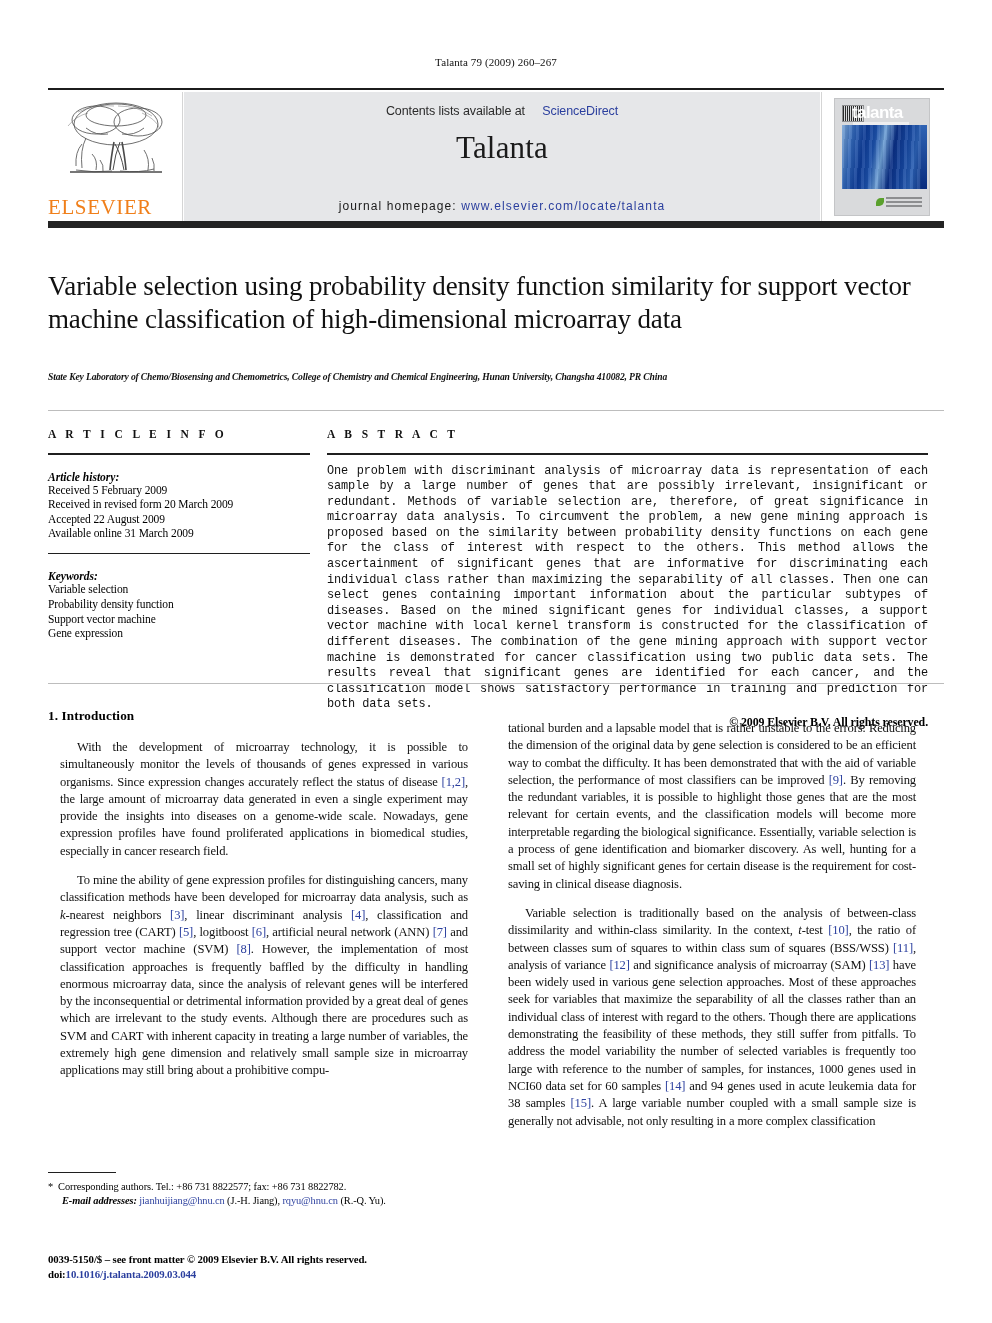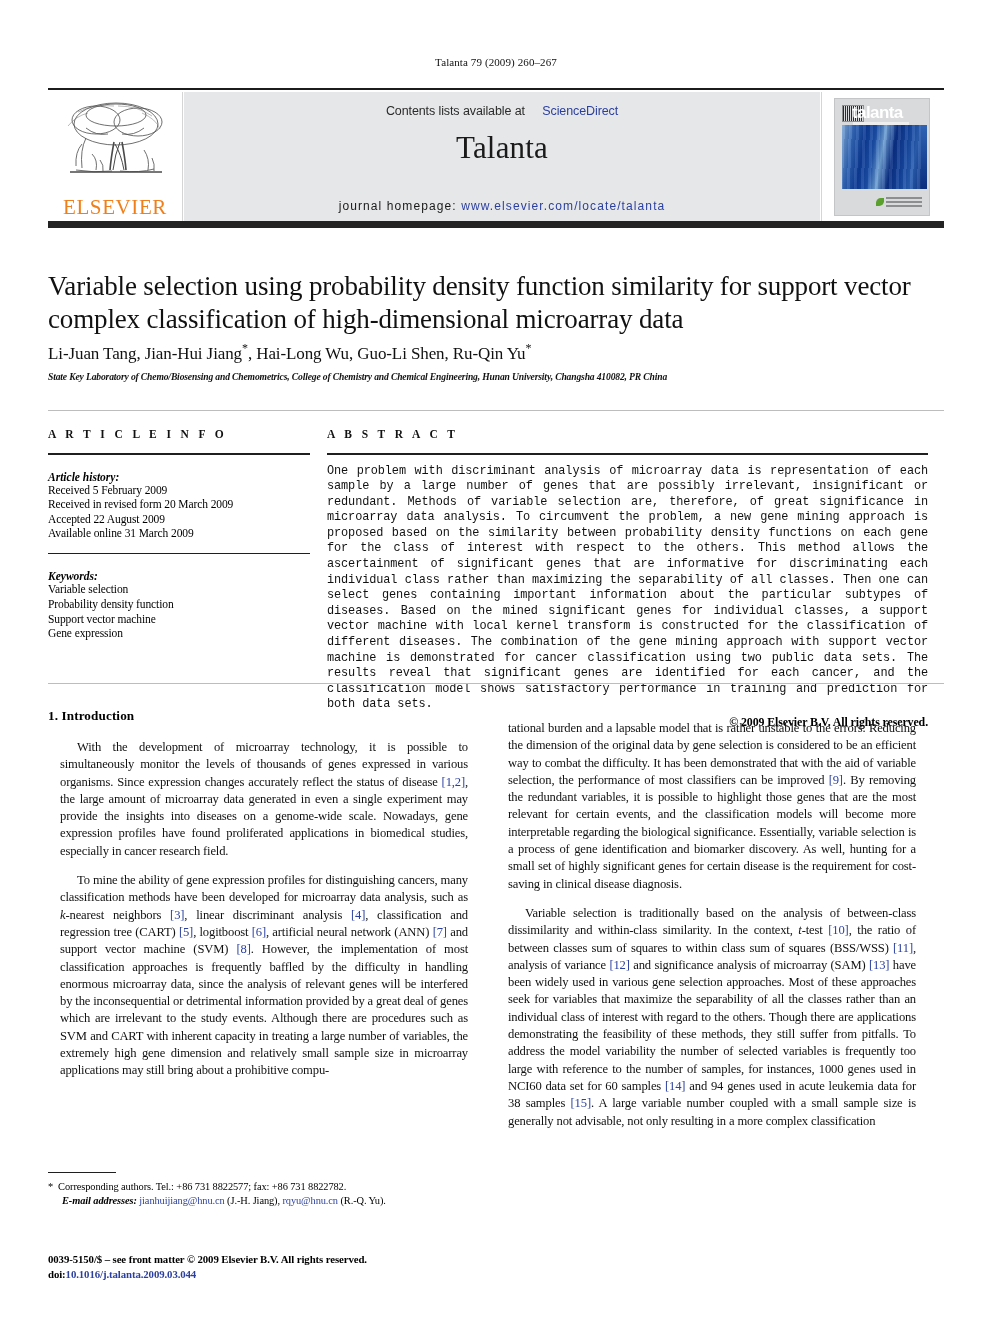--- a/index.html
+++ b/index.html
@@ -69,21 +69,21 @@
     left: 8px;
     top: 6px;
     width: 118px;
     height: 88px;
   }
   .elsevier-word {
     position: absolute;
     left: 0;
     bottom: 6px;
     width: 134px;
-    text-align: center;
+    text-align: left;
     color: #f07f1a;
     font-family: "Liberation Serif", serif;
     font-size: 21px;
     letter-spacing: 0.6px;
     line-height: 1;
   }
 
   
   .centre-band {
     flex: 1 1 auto;
@@ -500,22 +500,21 @@
             <div class="cf-line"></div>
           </div>
         </div>
       </div>
 
     </div>
   </div>
 
   <div class="thick-rule"></div>
 
-  <div class="title">Variable selection using probability density function similarity for support vector complex classification of high-dimensional microarray data</div>
-  <div class="authors">Li-Juan Tang, Jian-Hui Jiang<sup>*</sup>, Hai-Long Wu, Guo-Li Shen, Ru-Qin Yu<sup>*</sup></div>
+  <div class="title">Variable selection using probability density function similarity for support vector machine classification of high-dimensional microarray data</div>
   <div class="affiliation">State Key Laboratory of Chemo/Biosensing and Chemometrics, College of Chemistry and Chemical Engineering, Hunan University, Changsha 410082, PR China</div>
 
   <div class="rule-top"></div>
 
   <div class="info-col">
     <div class="sec-head">A R T I C L E   I N F O</div>
     <div class="hr-thin"></div>
     <div class="info-label">Article history:</div>
     <div id="history-list">
         <div class="info-line">Received 5 February 2009</div>

